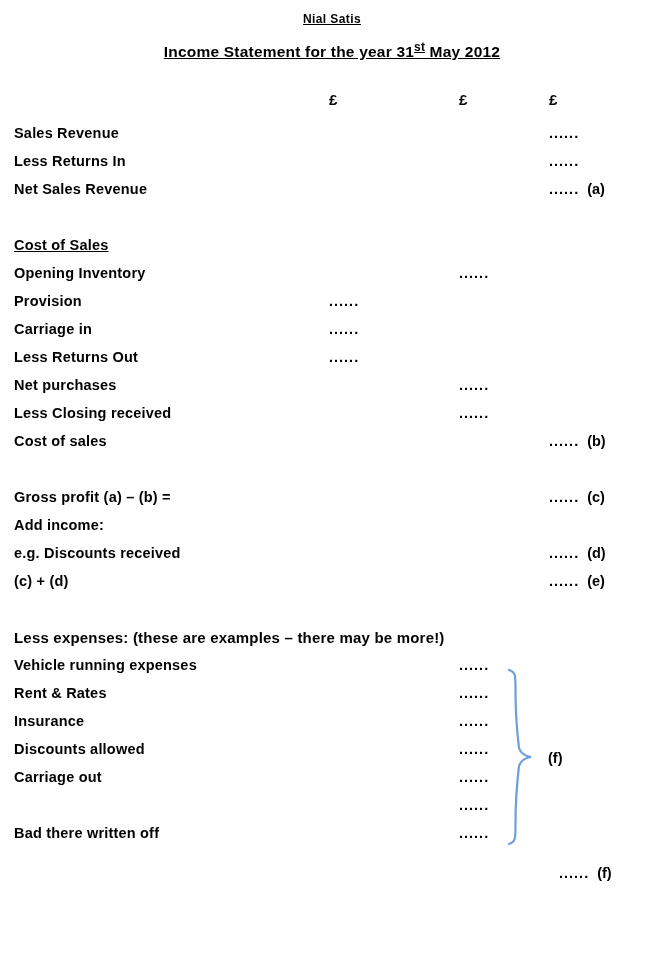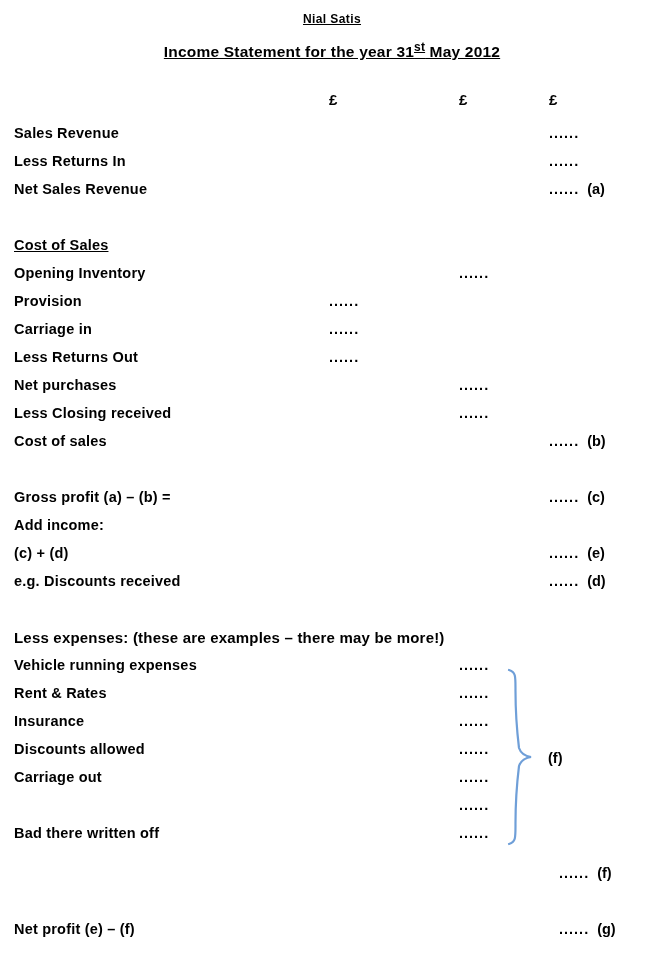--- a/index.html
+++ b/index.html
@@ -180,29 +180,29 @@
     <div class="row">
       <span class="label">Gross profit (a) – (b) =</span>
       <span class="col3"><span class="dots">......</span><span class="ref">(c)</span></span>
     </div>
 
     <div class="row">
       <span class="label">Add income:</span>
     </div>
 
     <div class="row">
+      <span class="label">e.g. Discounts received</span>
+      <span class="col3"><span class="dots">......</span><span class="ref">(d)</span></span>
+    </div>
+
+    <div class="row">
       <span class="label"> (c) + (d)</span>
       <span class="col3"><span class="dots">......</span><span class="ref">(e)</span></span>
     </div>
 
-    <div class="row">
-      <span class="label">e.g. Discounts received</span>
-      <span class="col3"><span class="dots">......</span><span class="ref">(d)</span></span>
-    </div>
-
     <div class="spacer-28"></div>
 
     <div class="row">
       <span class="label note">Less expenses: (these are examples  – there may be more!)</span>
     </div>
 
     <div class="row">
       <span class="label">Vehicle running expenses</span>
       <span class="col2 dots">......</span>
     </div>
@@ -231,24 +231,20 @@
     </div>
 
     <div class="spacer-12"></div>
 
     <div class="row">
       <span class="col3" style="left:545px;"><span class="dots">......</span><span class="ref">(f)</span></span>
     </div>
 
     <div class="spacer-28"></div>
 
-    <div class="row">
-      <span class="label">Net profit (e) – (f)</span>
-      <span class="col3" style="left:545px;"><span class="dots">......</span><span class="ref">(g)</span></span>
-    </div>
 
   </div>
 
   <div class="brace">
     <svg width="34" height="178" viewBox="0 0 34 178" fill="none" xmlns="http://www.w3.org/2000/svg" aria-hidden="true">
       <path d="M4 2 C 16 6, 6 14, 14 80 C 16 86, 20 88, 26 89 C 20 90, 16 92, 14 98 C 6 164, 16 172, 4 176" stroke="#6f9fd8" stroke-width="2.2" fill="none" stroke-linecap="round"></path>
     </svg>
   </div>
   <div class="brace-label">(f)</div>
 

